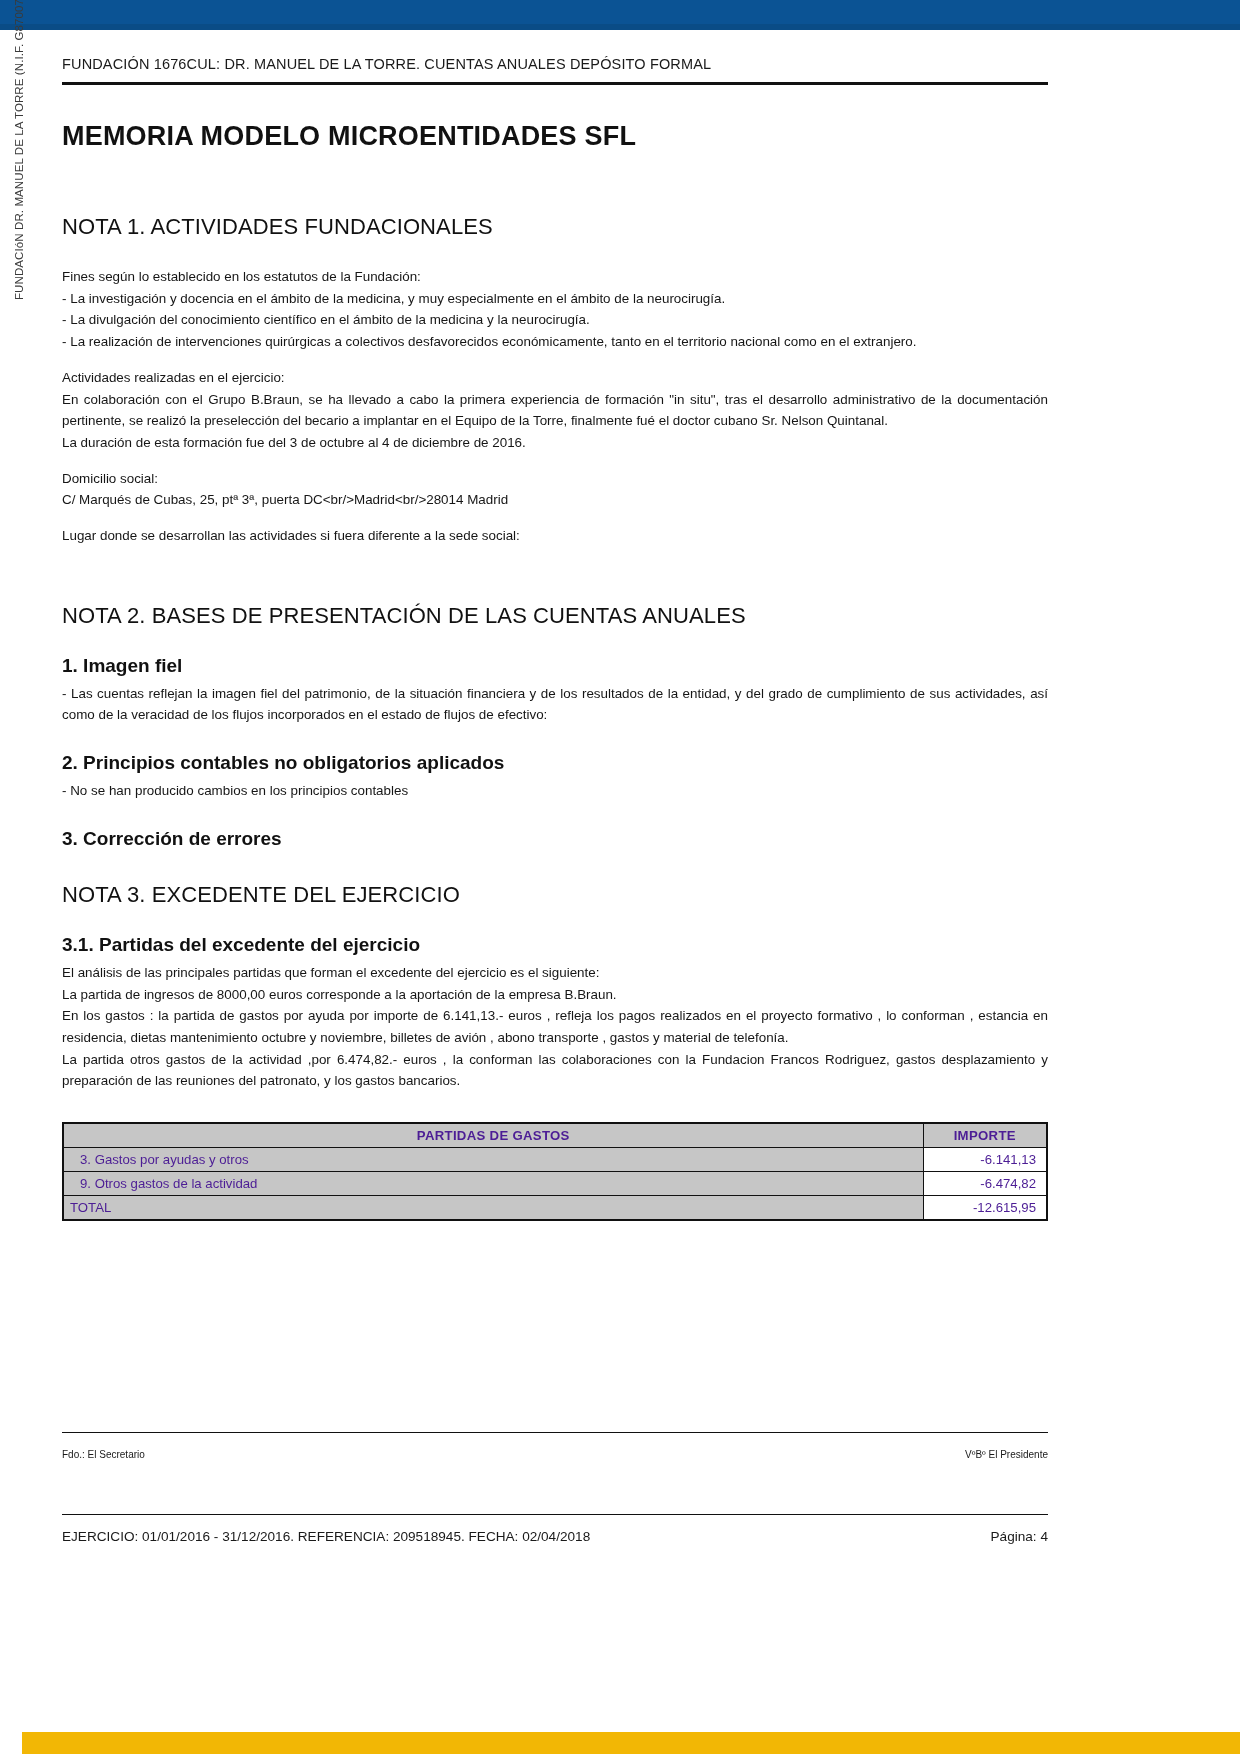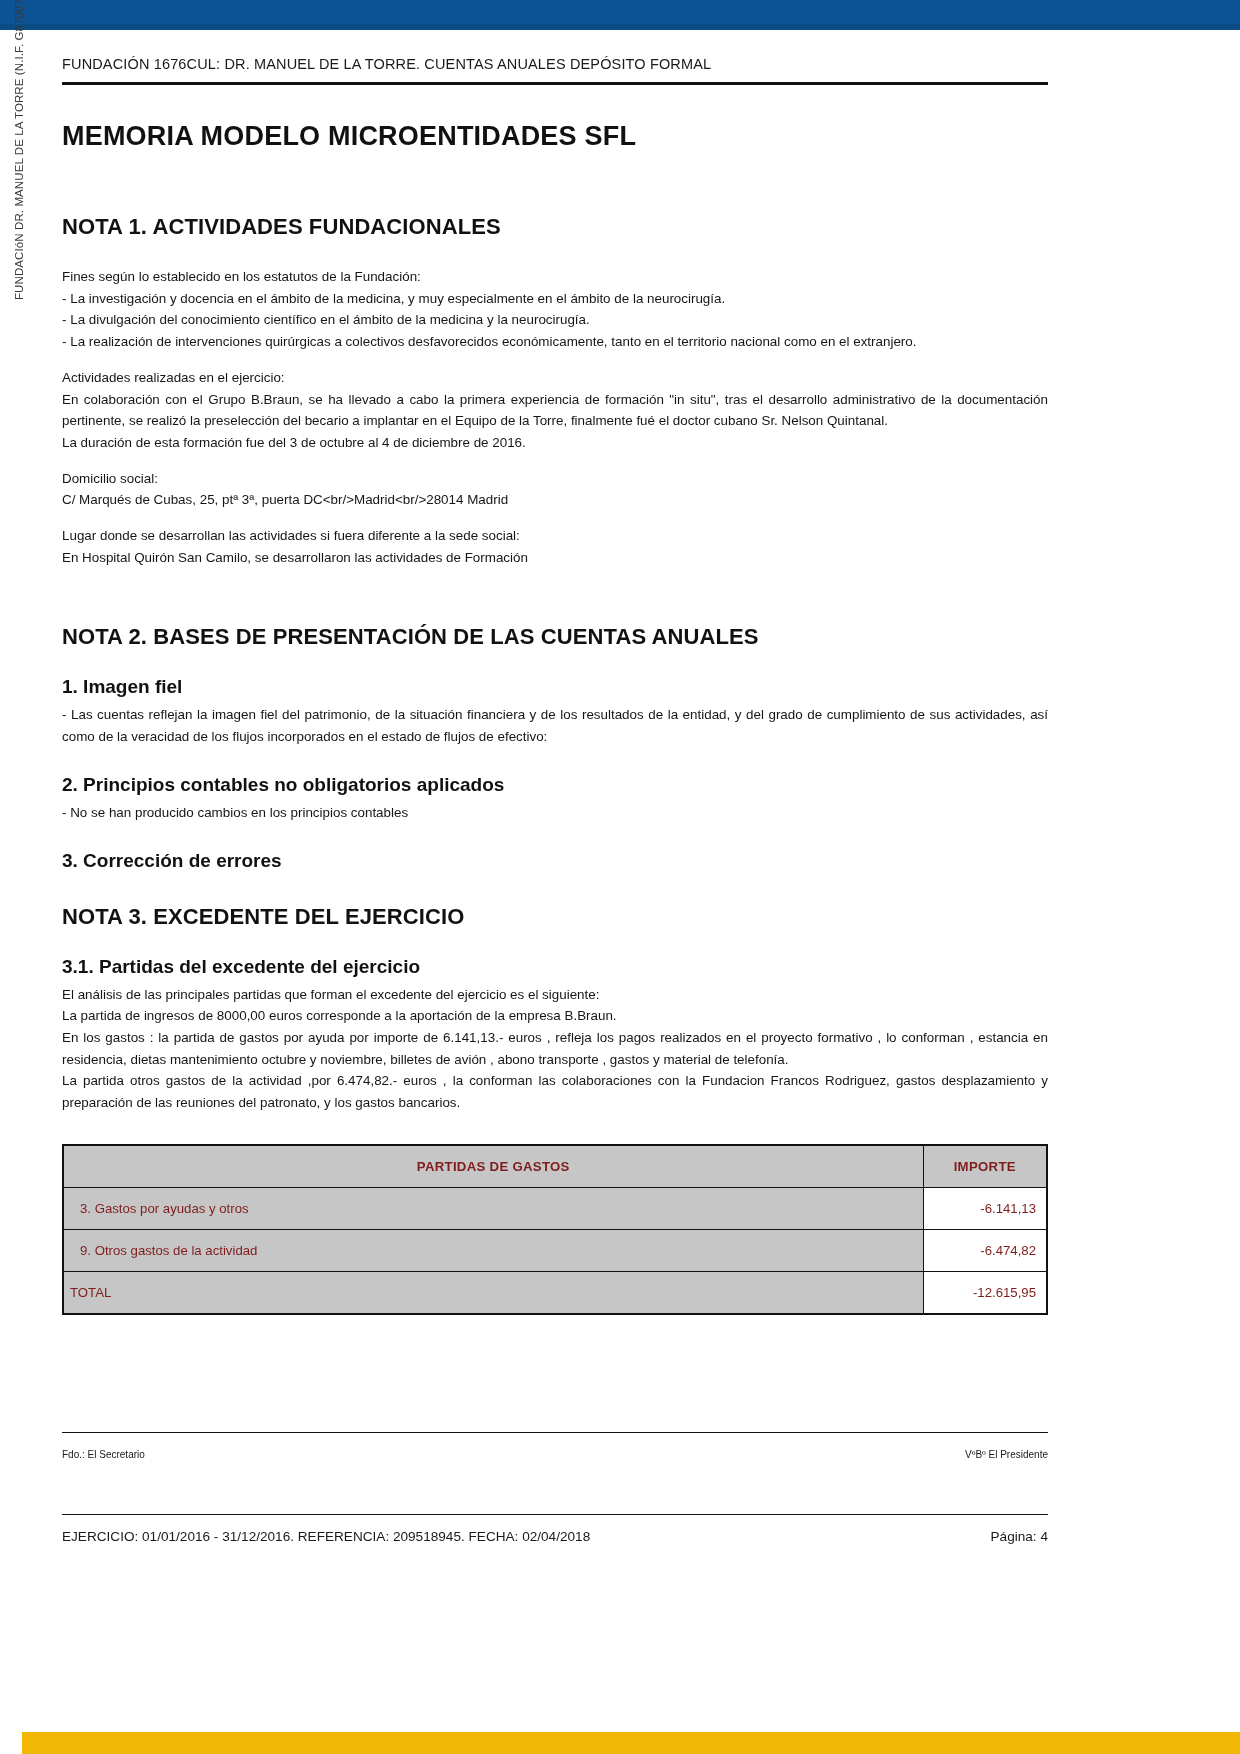--- a/index.html
+++ b/index.html
@@ -87,21 +87,21 @@
   }
   .doc-title {
     font-size: 27px;
     font-weight: bold;
     color: #111111;
     letter-spacing: 0.2px;
     margin-bottom: 62px;
   }
   h2.nota {
     font-size: 22px;
-    font-weight: bold;
+    font-weight: normal;
     color: #111111;
     letter-spacing: 0.1px;
     margin-bottom: 26px;
   }
   h3.sub {
     font-size: 19px;
     font-weight: bold;
     color: #111111;
     margin-bottom: 6px;
   }
@@ -119,22 +119,22 @@
   table.gastos {
     border-collapse: collapse;
     width: 986px;
     margin-top: 30px;
     border: 2.5px solid #111111;
   }
   table.gastos th, table.gastos td {
     border: 1.5px solid #111111;
     background: #c6c6c6;
     font-size: 13.2px;
-    color: #7f1d1d;
-    padding: 13px 10px;
+    color: #4c1d95;
+    padding: 4px 10px;
   }
   table.gastos th.head-label {
     text-align: center;
     font-weight: bold;
     letter-spacing: 0.3px;
   }
   table.gastos th.head-amount {
     text-align: center;
     font-weight: bold;
     width: 124px;
@@ -218,21 +218,20 @@
     <p class="body nojust">La duración de esta formación fue del 3 de octubre al 4 de diciembre de 2016.</p>
 
     <div class="gap-sm"></div>
 
     <p class="body nojust">Domicilio social:</p>
     <p class="body nojust">C/ Marqués de Cubas, 25, ptª 3ª, puerta DC&lt;br/&gt;Madrid&lt;br/&gt;28014 Madrid</p>
 
     <div class="gap-sm"></div>
 
     <p class="body nojust">Lugar donde se desarrollan las actividades si fuera diferente a la sede social:</p>
-    <p class="body nojust">En Hospital Quirón San Camilo,  se desarrollaron las actividades de Formación</p>
 
     <div class="gap-xl"></div>
 
     <h2 class="nota">NOTA 2. BASES DE PRESENTACIÓN DE LAS CUENTAS ANUALES</h2>
 
     <h3 class="sub">1. Imagen fiel</h3>
     <p class="body">- Las cuentas reflejan la imagen fiel del patrimonio, de la situación financiera y de los resultados de la entidad, y del grado de cumplimiento de sus actividades, así como de la veracidad de los flujos incorporados en el estado de flujos de efectivo:</p>
 
     <div class="gap-md"></div>
 

